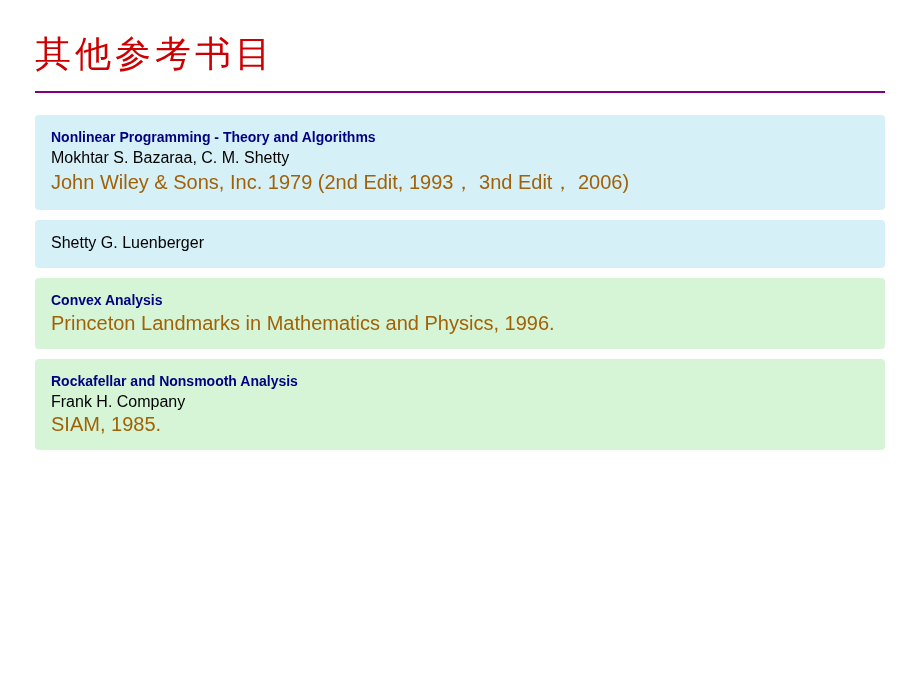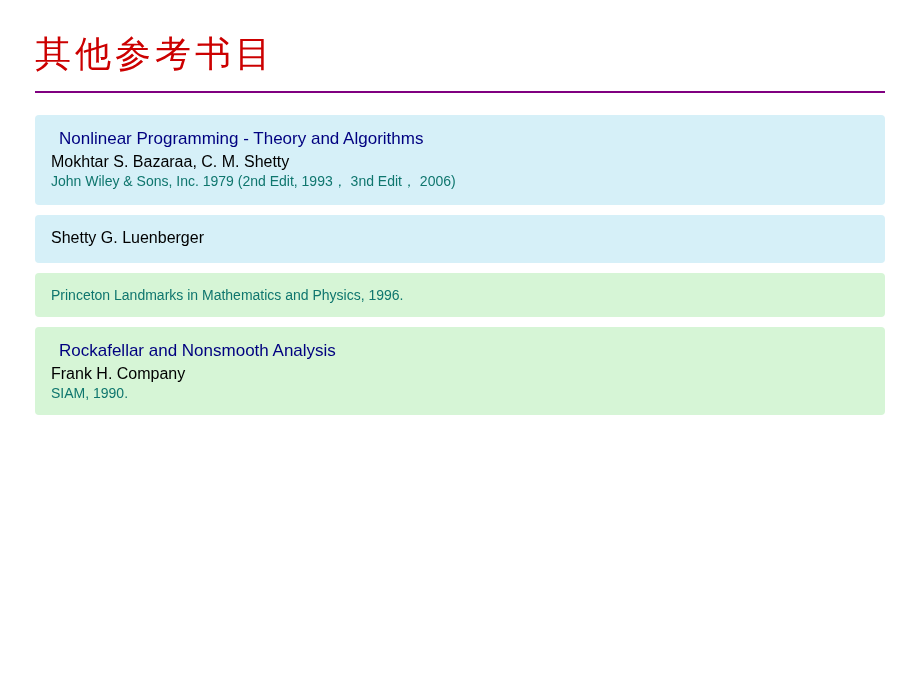--- a/index.html
+++ b/index.html
@@ -51,55 +51,55 @@
 
     .book-card.cyan-bg {
       background-color: #d6f0f8;
     }
 
     .book-card.green-bg {
       background-color: #d6f5d6;
     }
 
     .book-title {
-      font-size: 17px;
-      font-weight: normal;
+      font-size: 14px;
+      font-weight: bold;
       color: #000080;
       margin-bottom: 4px;
-      margin-left: 8px;
     }
 
     .book-author {
       font-size: 16px;
       color: #000000;
       margin-bottom: 2px;
     }
 
     .book-publisher {
-      font-size: 14px;
-      color: #0f766e;
+      font-size: 20px;
+      color: #a16207;
     }
   </style>
 </head>
 <body>
 
 <div class="page-container">
   <h1 class="page-title">其他参考书目</h1>
   <hr class="title-divider">
   <div class="books-list" id="books-list">
   <div class="book-card cyan-bg">
         <div class="book-title">Nonlinear Programming  - Theory and Algorithms</div>
         <div class="book-author">Mokhtar S. Bazaraa, C. M. Shetty</div>
         <div class="book-publisher">John Wiley &amp; Sons, Inc. 1979 (2nd Edit, 1993，  3nd Edit，  2006)</div>
       </div>
       <div class="book-card cyan-bg">
         <div class="book-author">Shetty G. Luenberger</div>
       </div>
       <div class="book-card green-bg">
+        <div class="book-title">Convex Analysis</div>
         <div class="book-publisher">Princeton Landmarks in Mathematics and Physics, 1996.</div>
       </div>
       <div class="book-card green-bg">
         <div class="book-title">Rockafellar and Nonsmooth Analysis</div>
         <div class="book-author">Frank H. Company</div>
-        <div class="book-publisher">SIAM, 1990.</div>
+        <div class="book-publisher">SIAM, 1985.</div>
       </div>
     </div>
 </div>
 
 </body></html>

